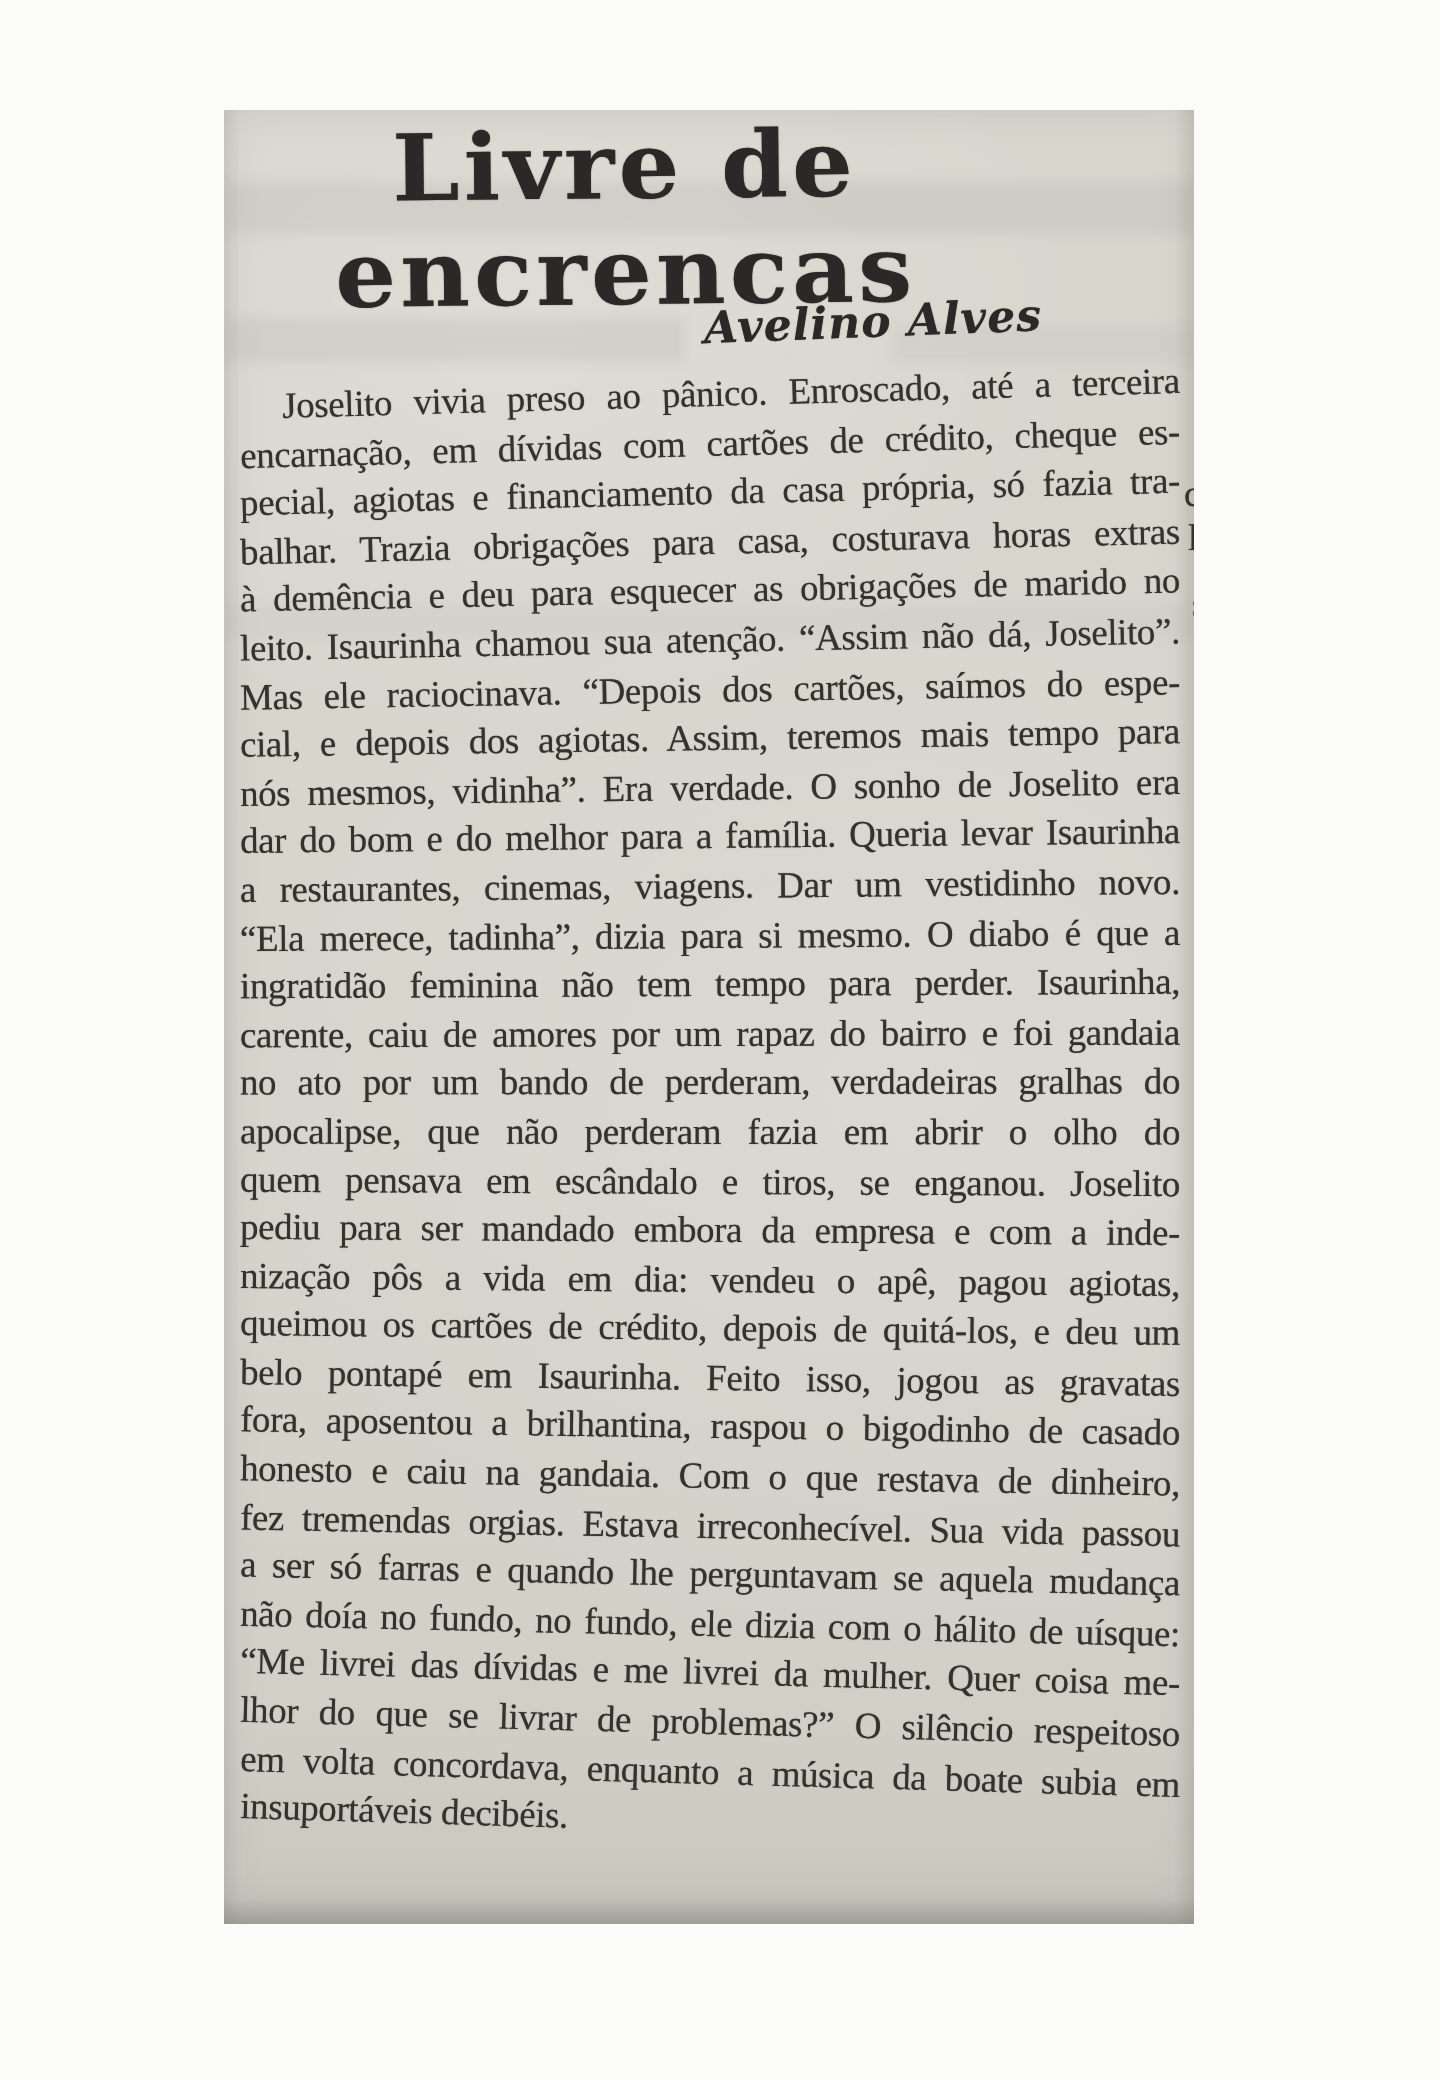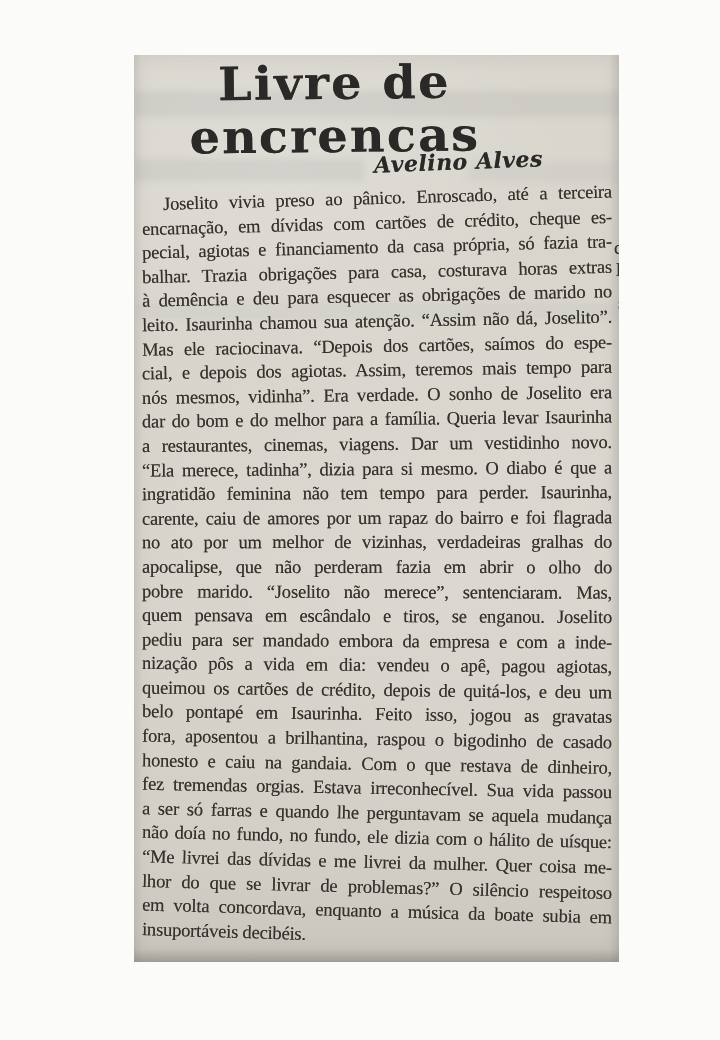--- a/index.html
+++ b/index.html
@@ -8,21 +8,21 @@
     --ink:#35322e;
     --title-ink:#2b2927;
   }
   html,body{margin:0;padding:0;}
   body{
     width:720px;height:1040px;overflow:hidden;position:relative;
     background:var(--canvas-bg);
     font-family:"Liberation Serif", serif;
   }
   .paper{
-    position:absolute;left:134px;top:55px;width:485px;height:907px;
+    position:absolute;left:112px;top:55px;width:485px;height:907px;
     background:
       radial-gradient(ellipse 420px 300px at 30% 12%, rgba(255,255,255,0.16), rgba(255,255,255,0) 70%),
       radial-gradient(ellipse 500px 420px at 70% 55%, rgba(255,255,255,0.10), rgba(255,255,255,0) 70%),
       linear-gradient(180deg,#d9d6ce 0%,var(--paper) 60%,#d2cfc7 88%,#cbc8c0 97%,#c0bdb5 100%);
     box-shadow: inset 0 0 18px rgba(120,118,112,0.18);
     overflow:hidden;
   }
   .band{position:absolute;filter:blur(3px);background:rgba(122,128,134,0.12);}
   .band1{left:0;top:36px;width:485px;height:26px;}
   .band2{left:0;top:104px;width:230px;height:22px;}
@@ -92,24 +92,23 @@
     <div class="tline" style="transform:rotate(-1.27deg)">balhar. Trazia obrigações para casa, costurava horas extras</div>
     <div class="tline" style="transform:rotate(-1.16deg)">à demência e deu para esquecer as obrigações de marido no</div>
     <div class="tline" style="transform:rotate(-1.05deg)">leito. Isaurinha chamou sua atenção. “Assim não dá, Joselito”.</div>
     <div class="tline" style="transform:rotate(-0.94deg)">Mas ele raciocinava. “Depois dos cartões, saímos do espe-</div>
     <div class="tline" style="transform:rotate(-0.83deg)">cial, e depois dos agiotas. Assim, teremos mais tempo para</div>
     <div class="tline" style="transform:rotate(-0.72deg)">nós mesmos, vidinha”. Era verdade. O sonho de Joselito era</div>
     <div class="tline" style="transform:rotate(-0.61deg)">dar do bom e do melhor para a família. Queria levar Isaurinha</div>
     <div class="tline" style="transform:rotate(-0.50deg)">a restaurantes, cinemas, viagens. Dar um vestidinho novo.</div>
     <div class="tline" style="transform:rotate(-0.39deg)">“Ela merece, tadinha”, dizia para si mesmo. O diabo é que a</div>
     <div class="tline" style="transform:rotate(-0.28deg)">ingratidão feminina não tem tempo para perder. Isaurinha,</div>
-    <div class="tline" style="transform:rotate(-0.17deg)">carente, caiu de amores por um rapaz do bairro e foi flagrada</div>
-    <div class="tline" style="transform:rotate(-0.06deg)">no ato por um melhor de vizinhas, verdadeiras gralhas do</div>
+    <div class="tline" style="transform:rotate(-0.17deg)">carente, caiu de amores por um rapaz do bairro e foi gandaia</div>
+    <div class="tline" style="transform:rotate(-0.06deg)">no ato por um bando de perderam, verdadeiras gralhas do</div>
     <div class="tline" style="transform:rotate(0.05deg)">apocalipse, que não perderam fazia em abrir o olho do</div>
-    <div class="tline" style="transform:rotate(0.16deg)">pobre marido. “Joselito não merece”, sentenciaram. Mas,</div>
     <div class="tline" style="transform:rotate(0.27deg)">quem pensava em escândalo e tiros, se enganou. Joselito</div>
     <div class="tline" style="transform:rotate(0.38deg)">pediu para ser mandado embora da empresa e com a inde-</div>
     <div class="tline" style="transform:rotate(0.49deg)">nização pôs a vida em dia: vendeu o apê, pagou agiotas,</div>
     <div class="tline" style="transform:rotate(0.60deg)">queimou os cartões de crédito, depois de quitá-los, e deu um</div>
     <div class="tline" style="transform:rotate(0.71deg)">belo pontapé em Isaurinha. Feito isso, jogou as gravatas</div>
     <div class="tline" style="transform:rotate(0.82deg)">fora, aposentou a brilhantina, raspou o bigodinho de casado</div>
     <div class="tline" style="transform:rotate(0.93deg)">honesto e caiu na gandaia. Com o que restava de dinheiro,</div>
     <div class="tline" style="transform:rotate(1.04deg)">fez tremendas orgias. Estava irreconhecível. Sua vida passou</div>
     <div class="tline" style="transform:rotate(1.15deg)">a ser só farras e quando lhe perguntavam se aquela mudança</div>
     <div class="tline" style="transform:rotate(1.26deg)">não doía no fundo, no fundo, ele dizia com o hálito de uísque:</div>

